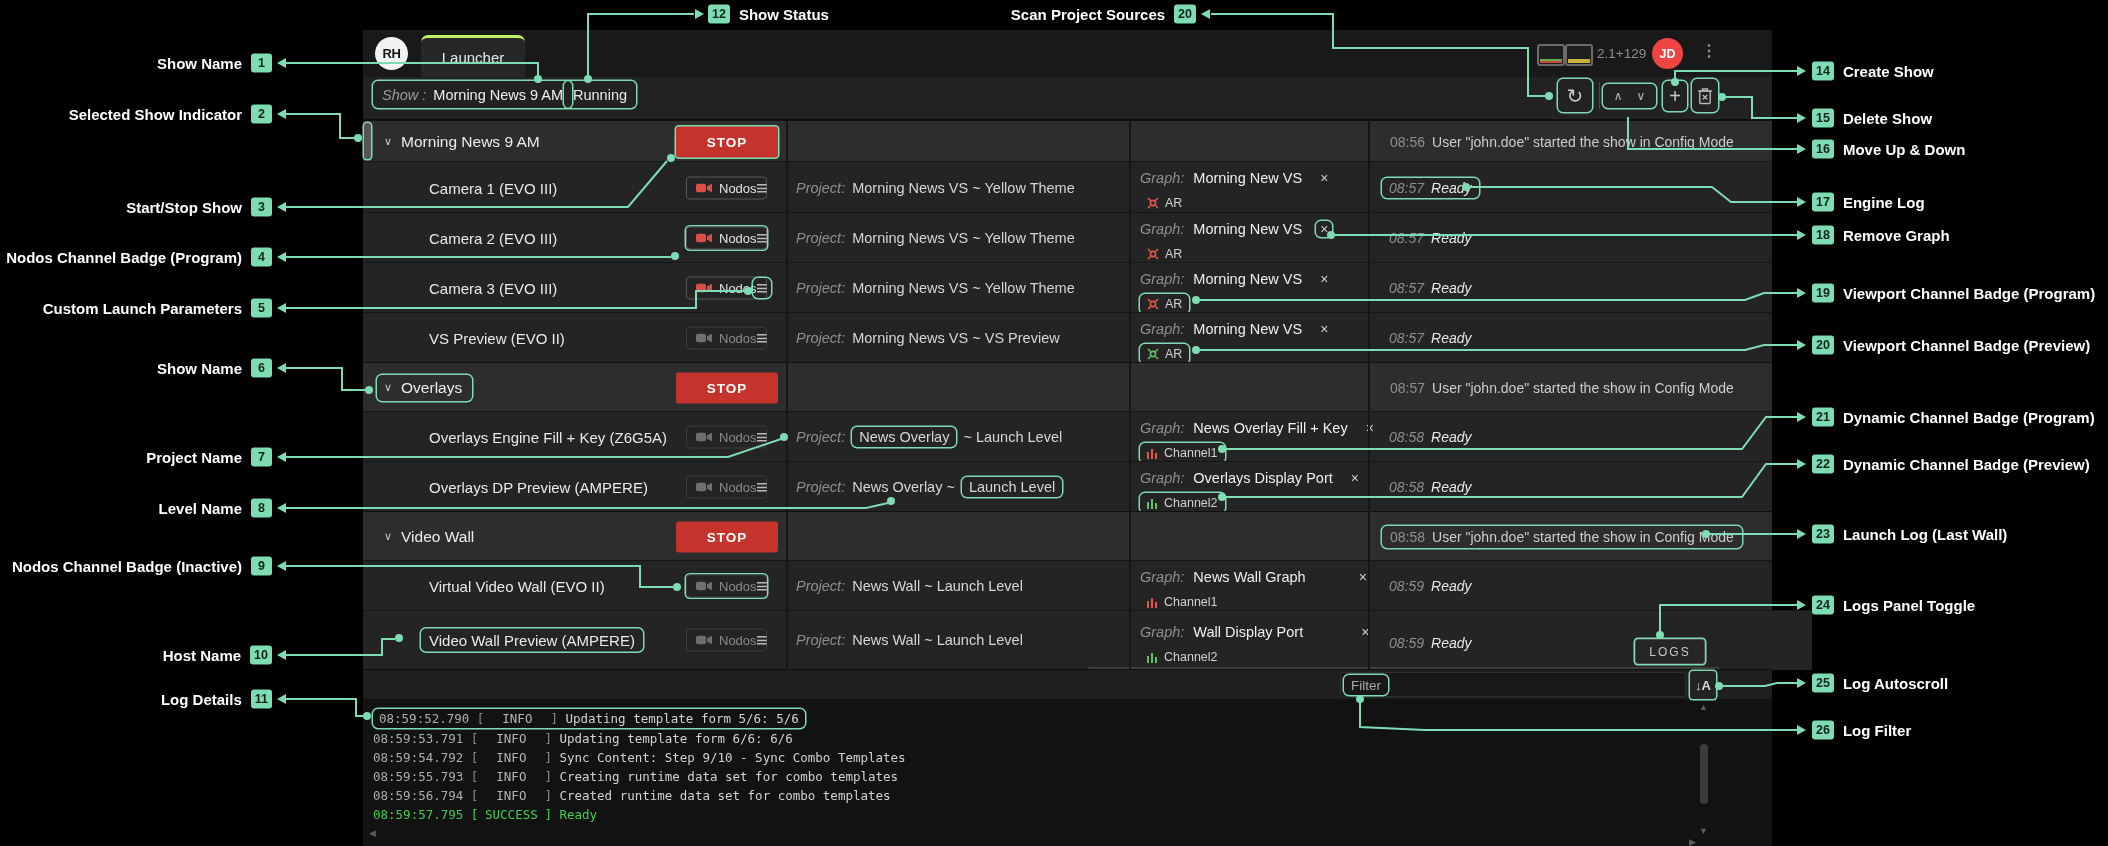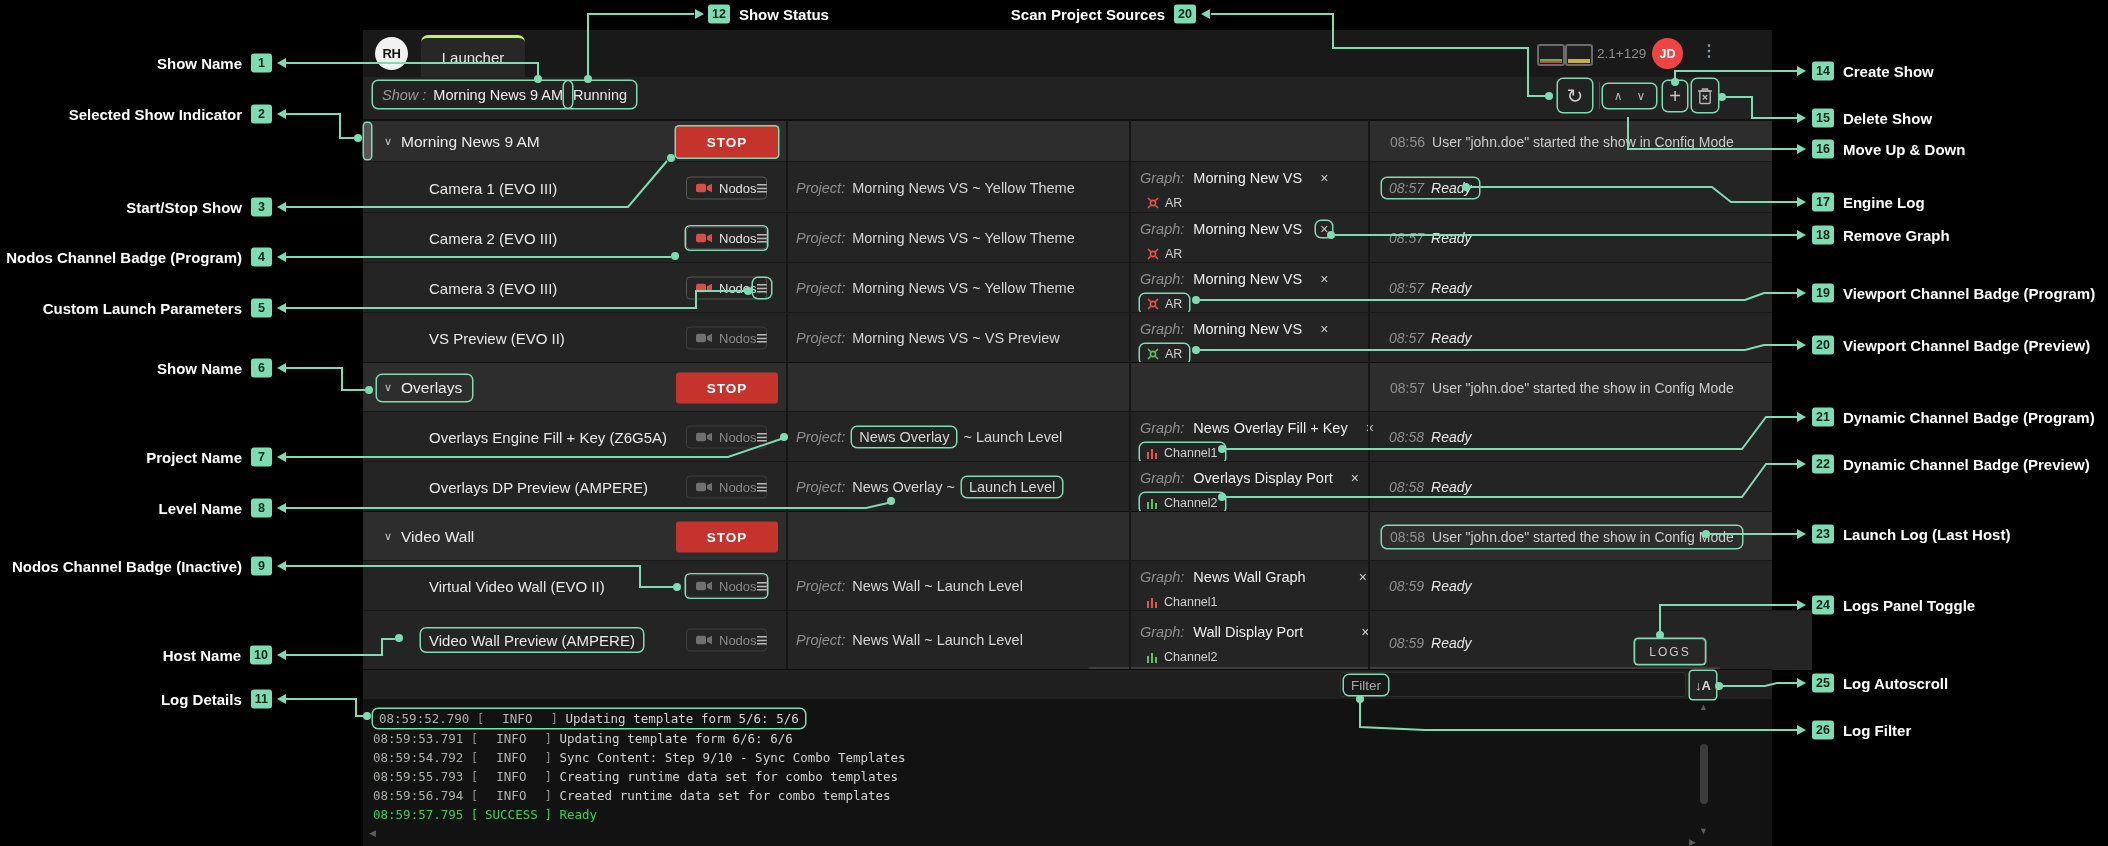--- a/index.html
+++ b/index.html
@@ -614,21 +614,21 @@
 <div class="ann ann-right" style="top:417px;">
     <span class="num">21</span>
     <span class="lbl">Dynamic Channel Badge (Program)</span>
   </div>
 <div class="ann ann-right" style="top:464px;">
     <span class="num">22</span>
     <span class="lbl">Dynamic Channel Badge (Preview)</span>
   </div>
 <div class="ann ann-right" style="top:534px;">
     <span class="num">23</span>
-    <span class="lbl">Launch Log (Last Host)</span>
+    <span class="lbl">Launch Log (Last Wall)</span>
   </div>
 <div class="ann ann-right" style="top:605px;">
     <span class="num">24</span>
     <span class="lbl">Logs Panel Toggle</span>
   </div>
 <div class="ann ann-right" style="top:683px;">
     <span class="num">25</span>
     <span class="lbl">Log Autoscroll</span>
   </div>
 <div class="ann ann-right" style="top:730px;">

